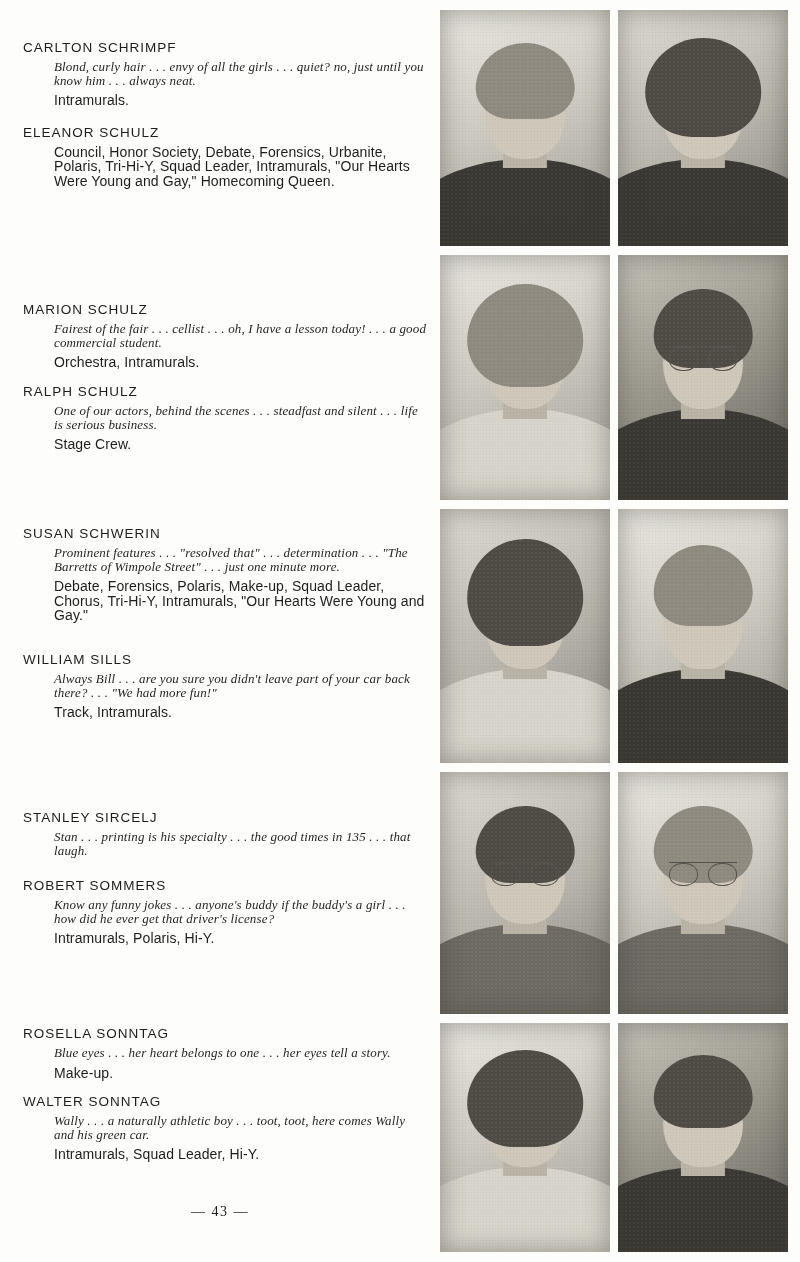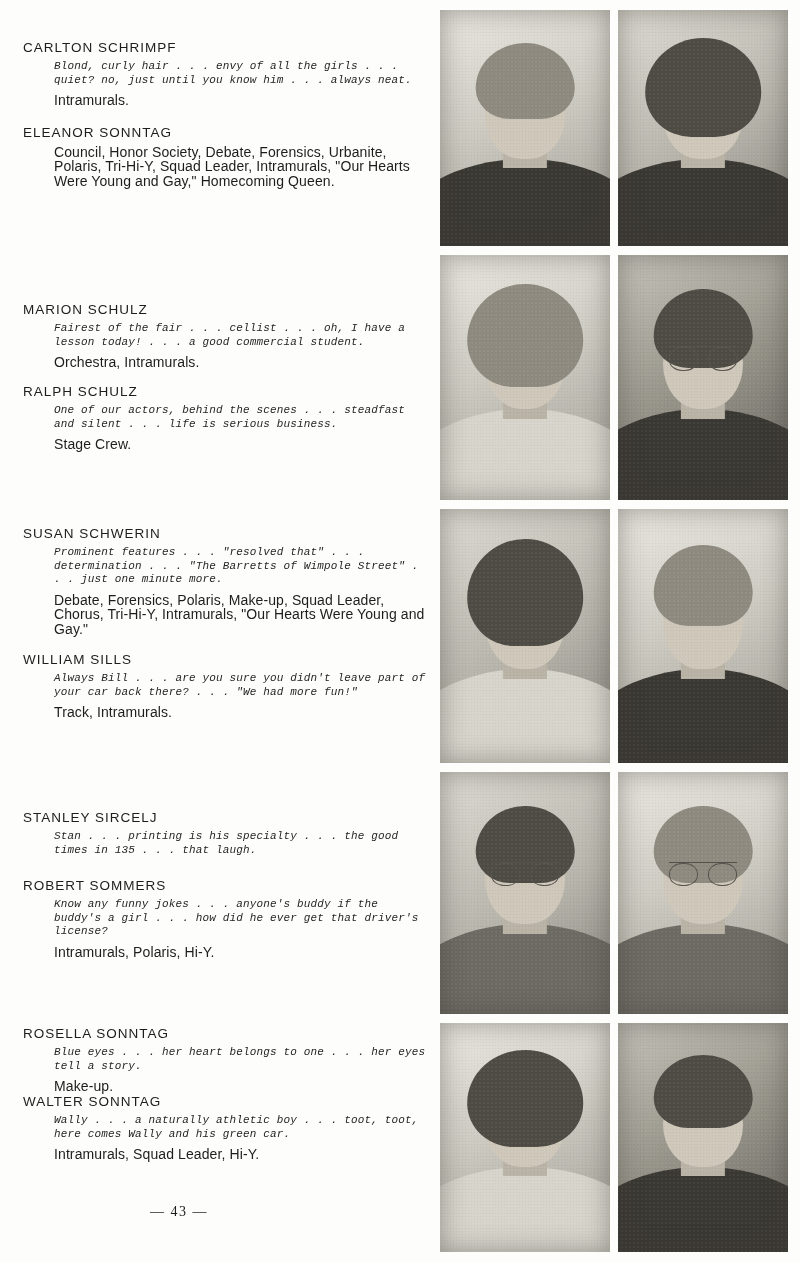--- a/index.html
+++ b/index.html
@@ -42,23 +42,23 @@
   .student-name {
     font-family: "Liberation Sans", sans-serif;
     font-size: 13.5px;
     letter-spacing: 1.0px;
     color: #1d1d1d;
     margin: 0 0 5px 0;
     white-space: nowrap;
   }
 
   .quote {
-    font-family: Liberation Mono, monospace;
+    font-family: Liberation Serif, serif;
     font-style: italic;
-    font-size: 11px;
+    font-size: 13px;
     line-height: 13.6px;
     color: #252525;
     margin: 0 0 6px 0;
     padding-left: 31px;
     letter-spacing: 0.15px;
   }
 
   .activities {
     font-family: "Liberation Sans", sans-serif;
     font-size: 14px;
@@ -67,21 +67,21 @@
     margin: 0;
     padding-left: 31px;
     letter-spacing: 0.1px;
   }
 
   .page-number {
     position: absolute;
     left: 150px;
     top: 1204px;
     width: 140px;
-    text-align: left;
+    text-align: center;
     font-family: "Liberation Serif", serif;
     font-size: 14px;
     letter-spacing: 1.5px;
     color: #1d1d1d;
   }
 
   
   .photo-grid {
     position: absolute;
     left: 440px;
@@ -207,21 +207,21 @@
 
   <div class="text-col">
 
     <div class="entry" style="top:14px;">
       <div class="student-name">CARLTON SCHRIMPF</div>
       <div class="quote">Blond, curly hair . . . envy of all the girls . . . quiet? no, just until you know him . . . always neat.</div>
       <div class="activities">Intramurals.</div>
     </div>
 
     <div class="entry" style="top:99px;">
-      <div class="student-name">ELEANOR SONNTAG</div>
+      <div class="student-name">ELEANOR SCHULZ</div>
       <div class="activities">Council, Honor Society, Debate, Forensics, Urbanite, Polaris, Tri-Hi-Y, Squad Leader, Intramurals, "Our Hearts Were Young and Gay," Homecoming Queen.</div>
     </div>
 
     <div class="entry" style="top:358px;">
       <div class="student-name">RALPH SCHULZ</div>
       <div class="quote">One of our actors, behind the scenes . . . steadfast and silent . . . life is serious business.</div>
       <div class="activities">Stage Crew.</div>
     </div>
 
     <div class="entry" style="top:276px;">

